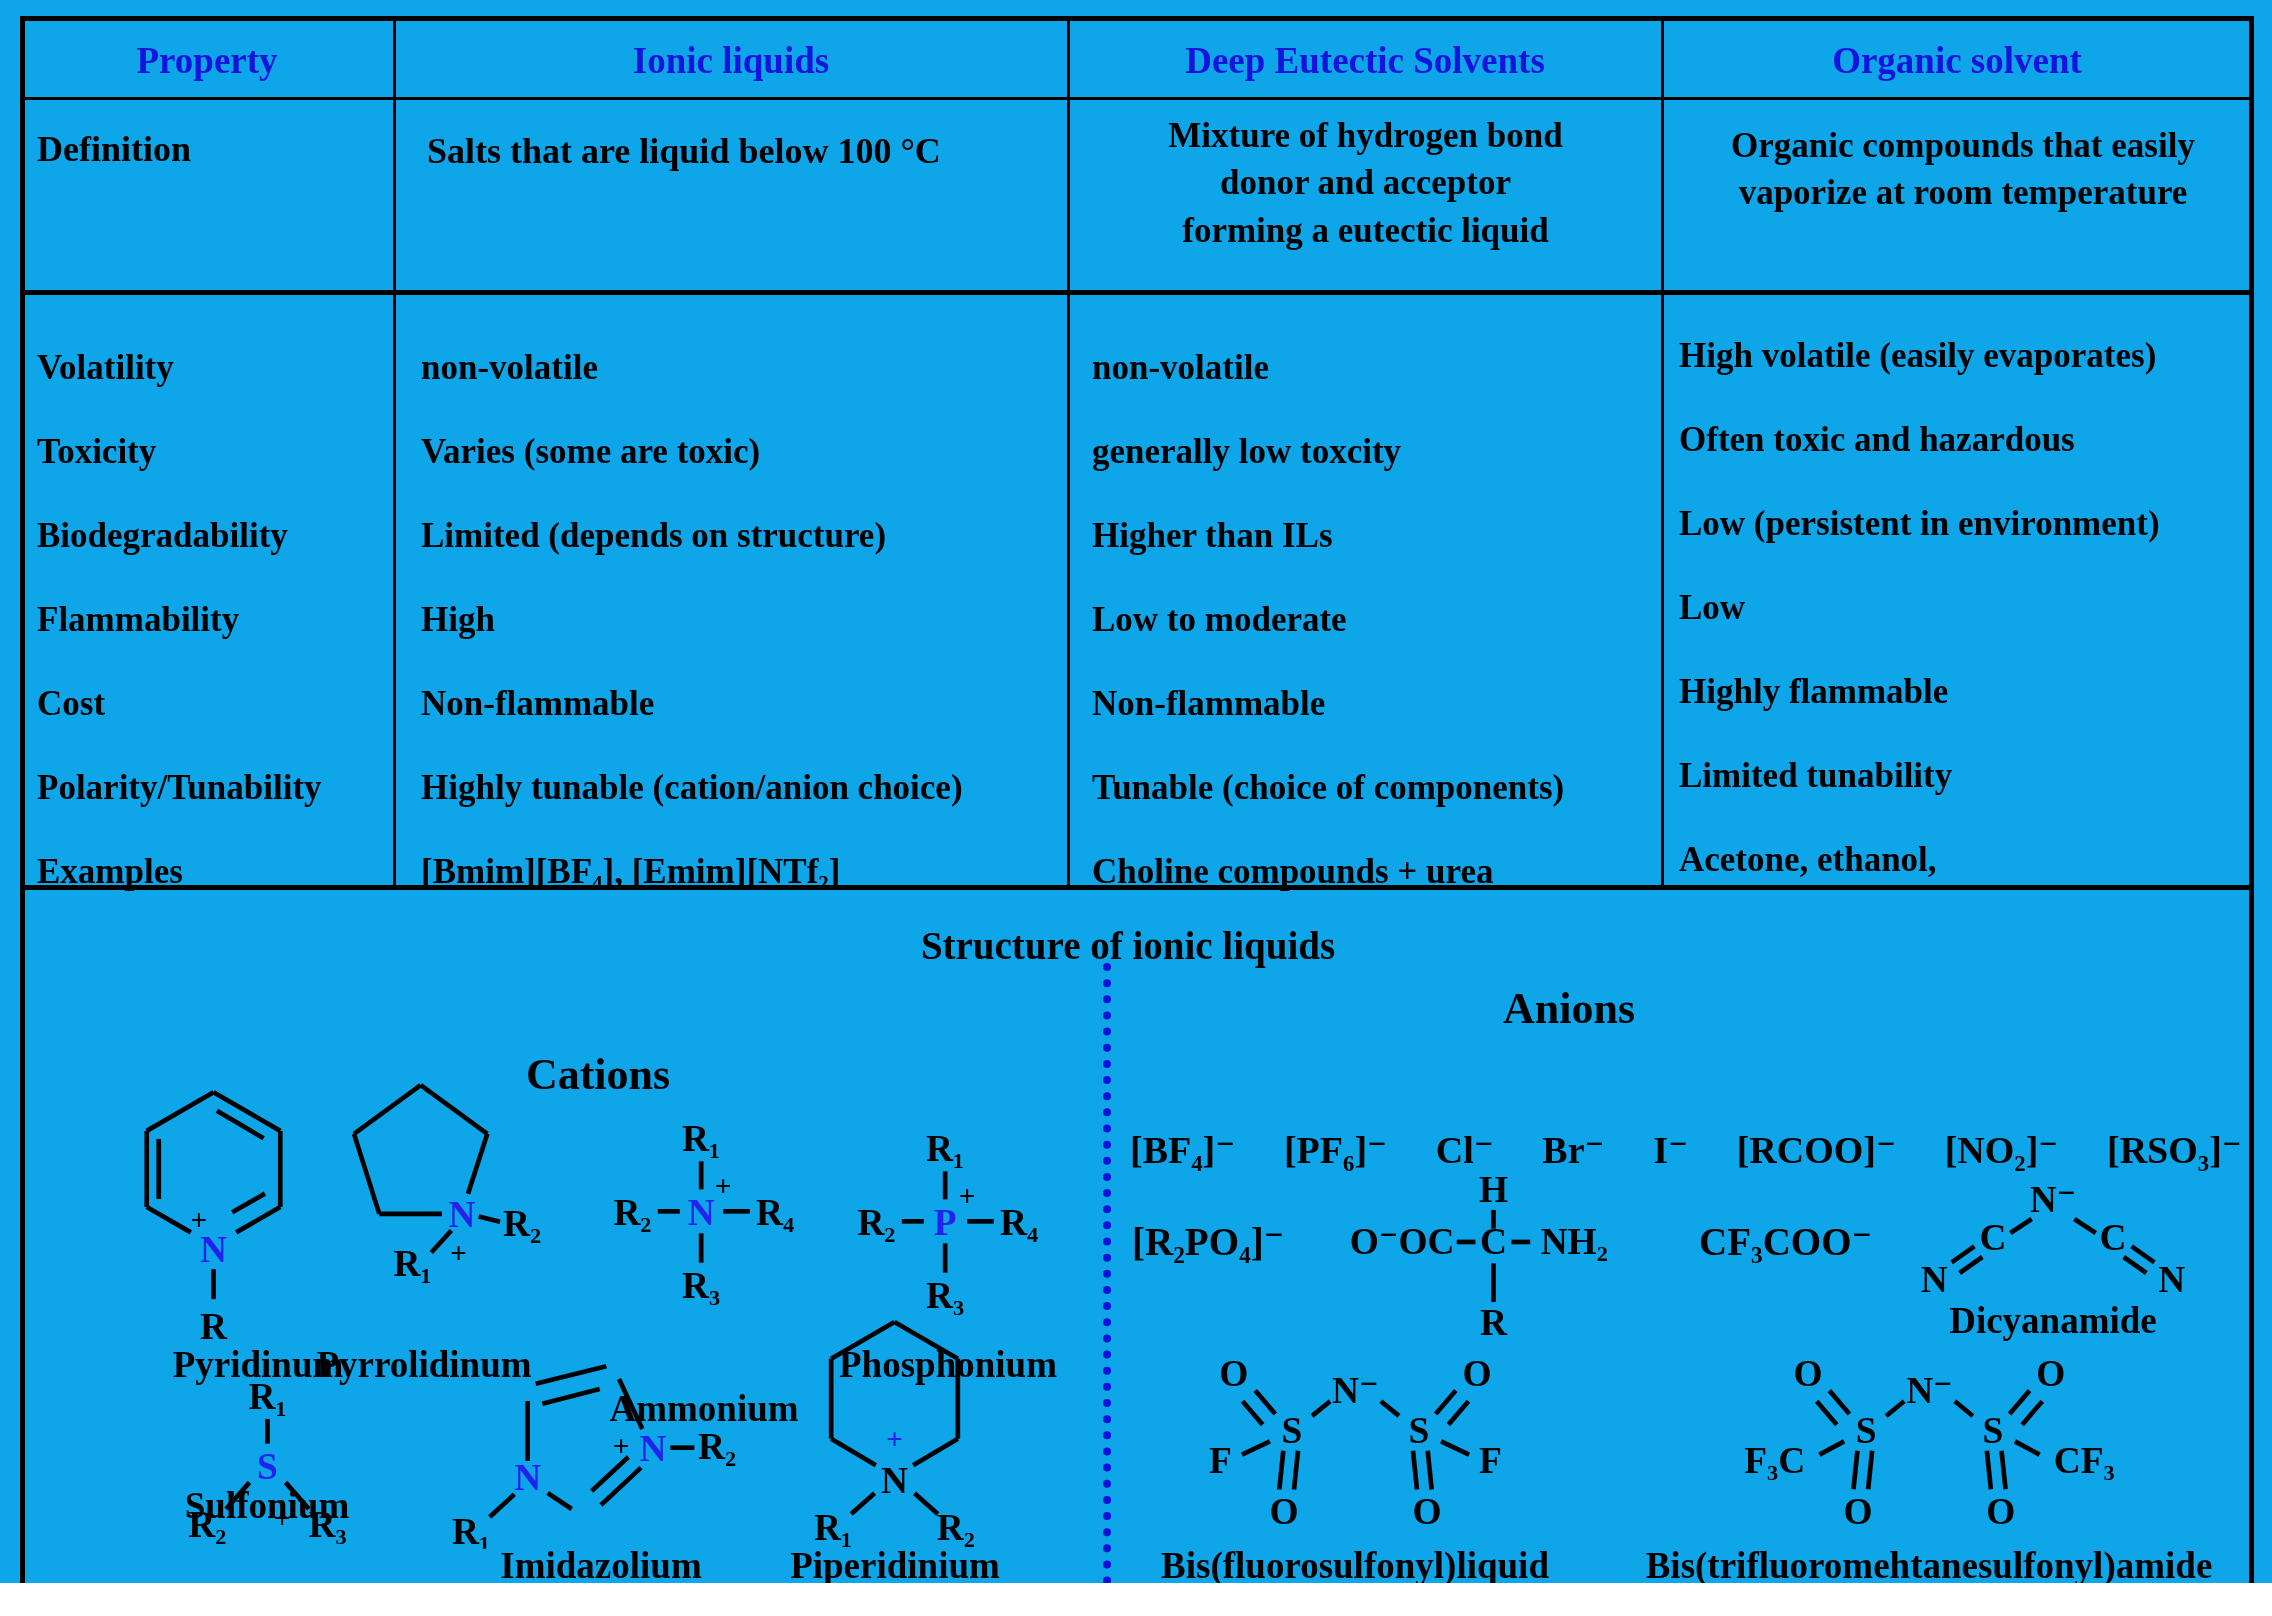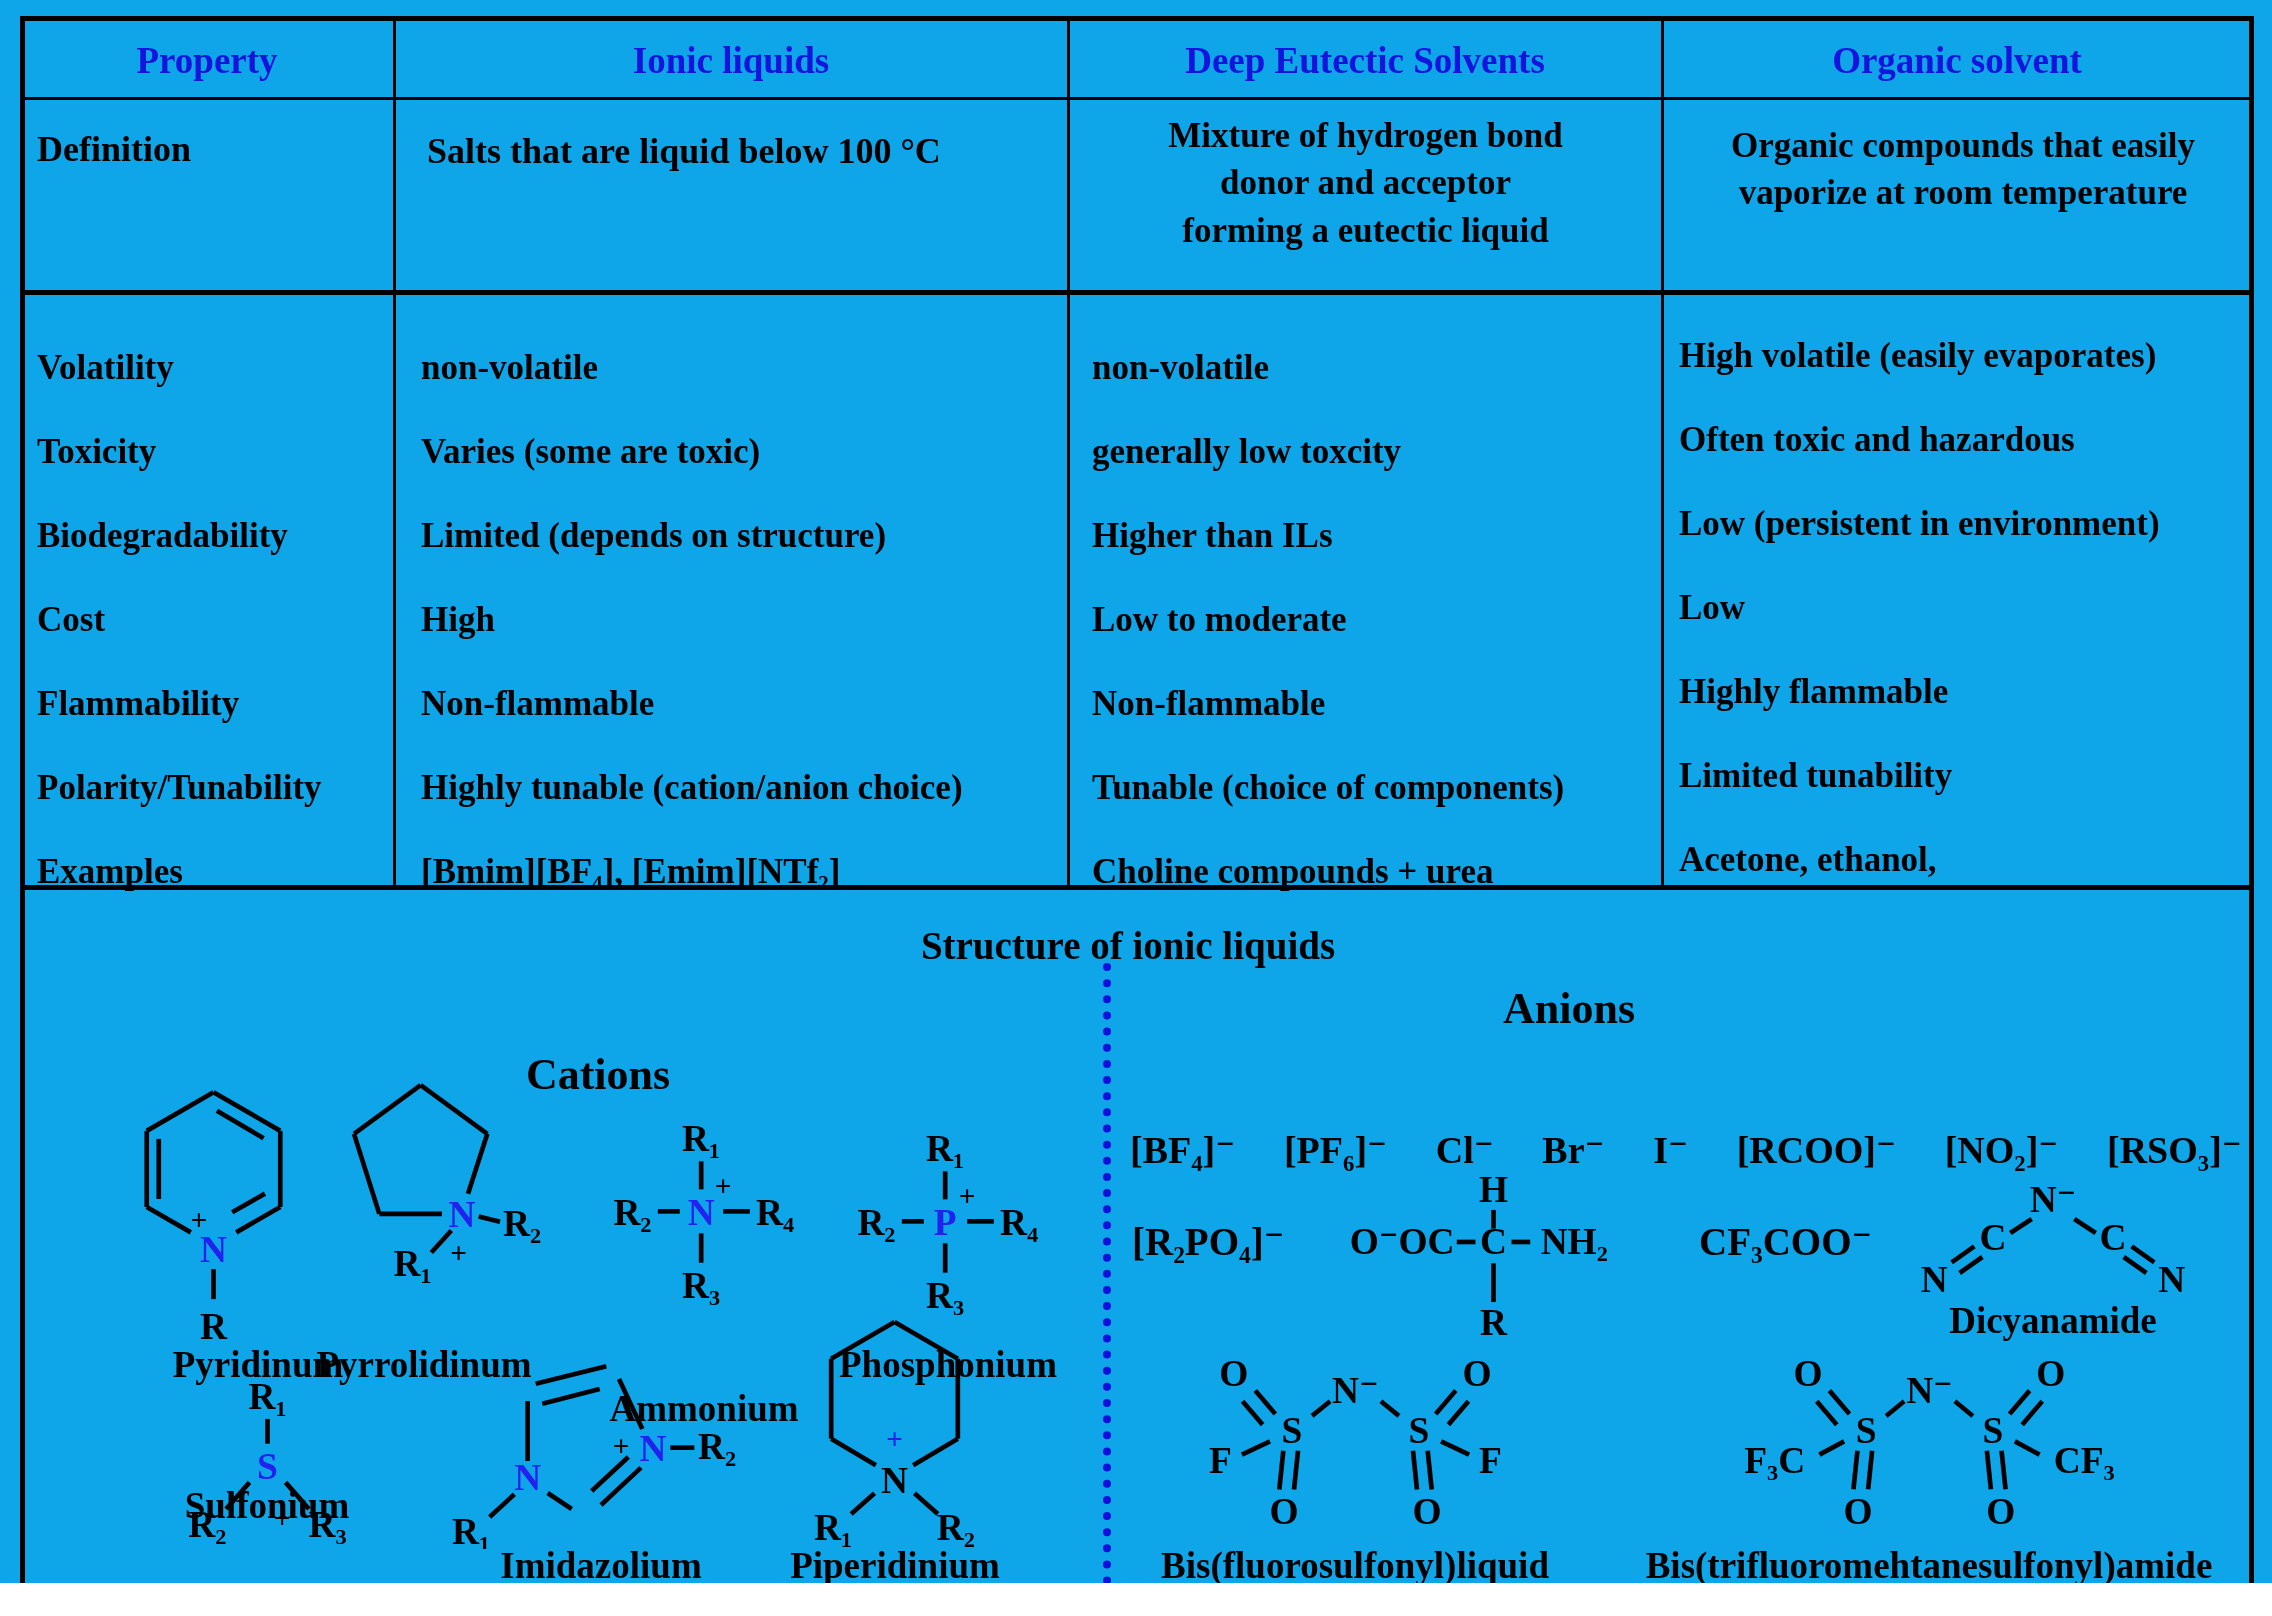--- a/index.html
+++ b/index.html
@@ -48,22 +48,22 @@
 
   <div class="txt" style="left:37px;top:120px;">Definition</div>
   <div class="txt" style="left:427px;top:122px;">Salts that are liquid below 100 °C</div>
   <div class="wraptxt" style="left:1165px;top:112px;width:401px;">Mixture of hydrogen bond donor and acceptor forming a eutectic liquid</div>
   <div class="wraptxt" style="left:1686px;top:122px;width:554px;">Organic compounds that easily vaporize at room temperature</div>
 
   <div class="col" style="left:37px;top:326px;width:354px;">
     <div class="cell">Volatility</div>
     <div class="cell">Toxicity</div>
     <div class="cell">Biodegradability</div>
+    <div class="cell">Flammability</div>
     <div class="cell">Cost</div>
-    <div class="cell">Flammability</div>
     <div class="cell">Polarity/Tunability</div>
     <div class="cell">Examples</div>
   </div>
 
   <div class="col" style="left:421px;top:326px;width:641px;">
     <div class="cell">non-volatile</div>
     <div class="cell">Varies (some are toxic)</div>
     <div class="cell">Limited (depends on structure)</div>
     <div class="cell">High</div>
     <div class="cell">Non-flammable</div>

